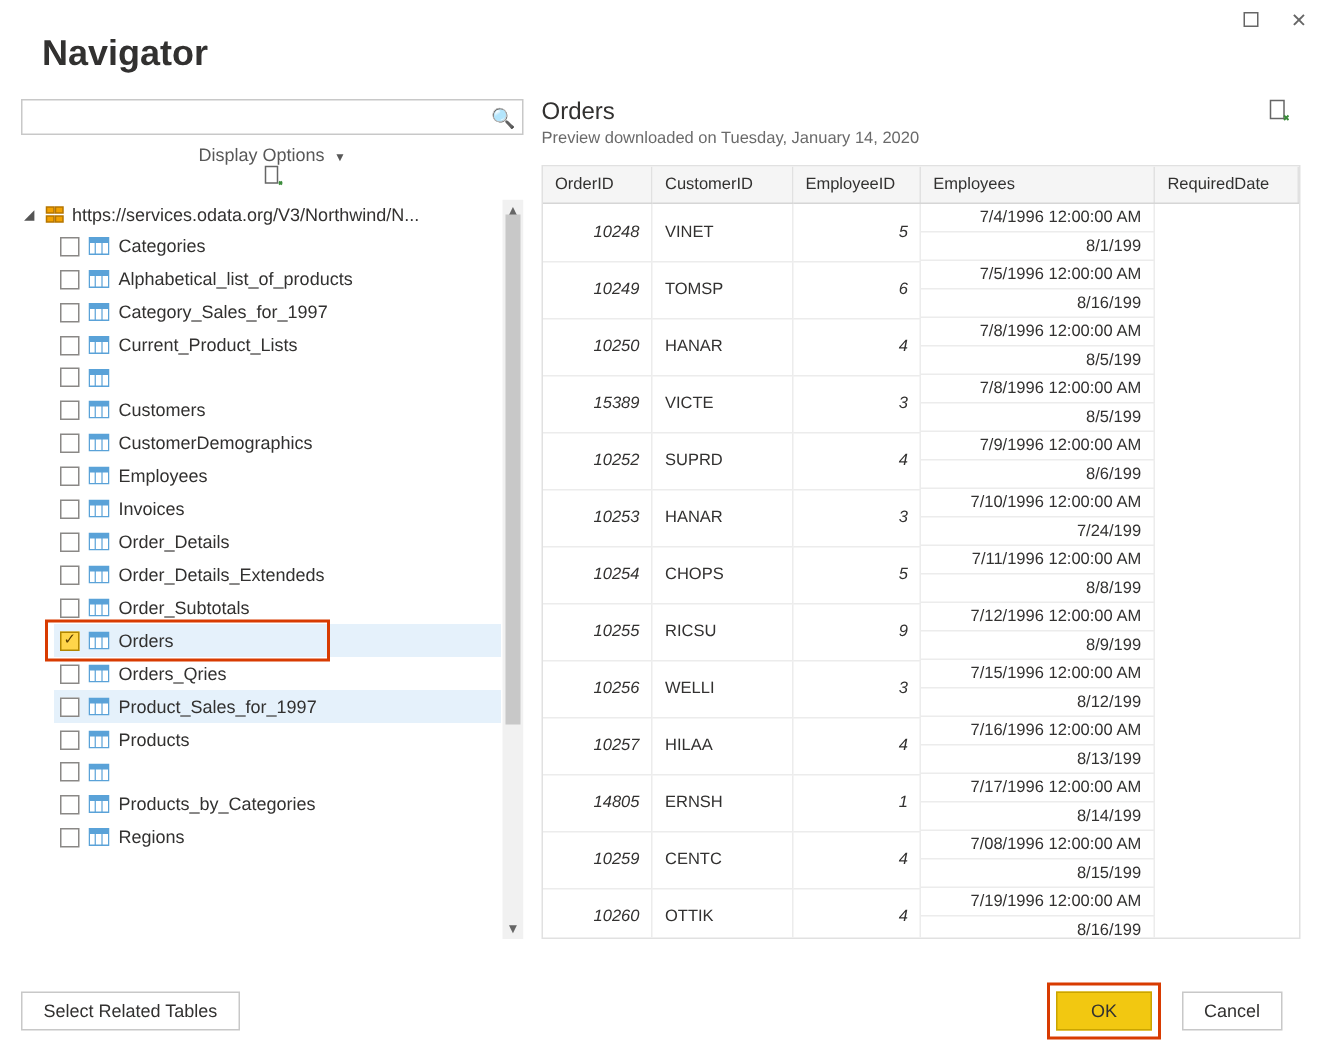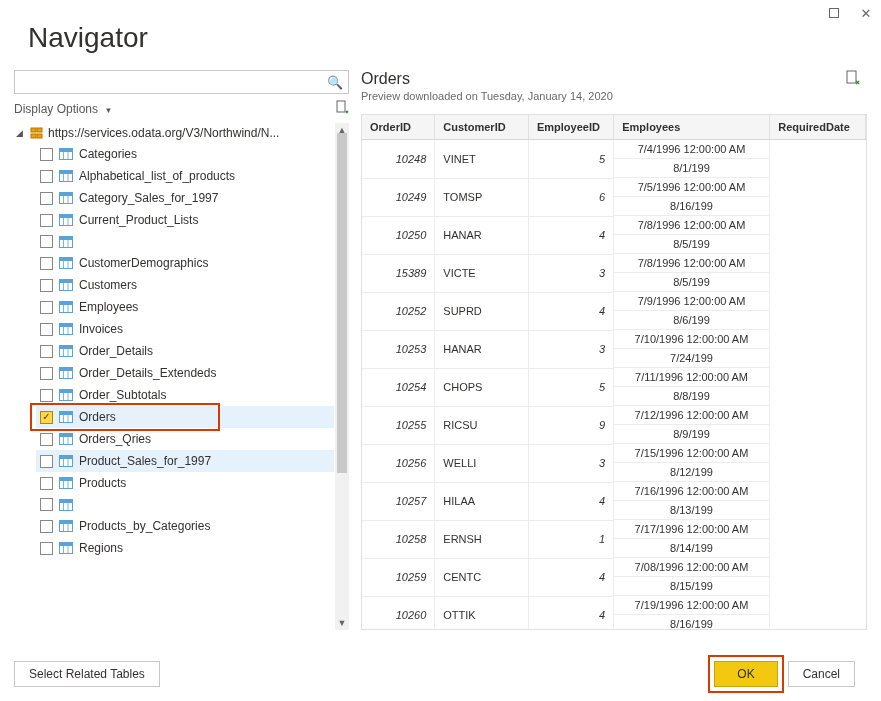--- a/index.html
+++ b/index.html
@@ -34,22 +34,22 @@
     align-items: center;
     justify-content: center;
     color: #666;
     font-size: 13px;
     cursor: default;
   }
   .maximize-ico {
     width: 10px; height: 10px; border: 1px solid #666;
   }
   h1.title {
-    font-size: 28px;
-    font-weight: 400;
+    font-size: 24px;
+    font-weight: 700;
     margin: 12px 0 16px 14px;
     color: #323130;
   }
   .main {
     display: flex;
     gap: 12px;
     height: 560px;
   }
   
   .left {
@@ -76,20 +76,21 @@
     color: #0a6ea5;
     font-size: 13px;
   }
   .opts-row {
     display: flex;
     justify-content: space-between;
     align-items: center;
     color: #585858;
     font-size: 12px;
     margin-bottom: 6px;
+    flex-direction: column;
   }
   .opts-row .caret {
     font-size: 8px;
     margin-left: 3px;
   }
   .refresh-ico {
     font-size: 14px;
     color: #606060;
   }
   .tree-wrap {
@@ -236,35 +237,35 @@
     width: 100%;
     font-size: 11px;
     table-layout: fixed;
   }
   table.grid th {
     text-align: left;
     background: #f5f5f5;
     border-right: 1px solid #e1e1e1;
     border-bottom: 1px solid #d6d6d6;
     padding: 6px 8px;
-    font-weight: 700;
+    font-weight: 400;
     color: #323130;
     white-space: nowrap;
     overflow: hidden;
   }
   table.grid td {
     border-right: 1px solid #ececec;
     border-bottom: 1px solid #ececec;
     padding: 3px 8px;
     white-space: nowrap;
     overflow: hidden;
     text-overflow: ellipsis;
   }
   table.grid td.num { text-align: right; font-style: italic; }
-  table.grid td.right { text-align: center; }
+  table.grid td.right { text-align: right; }
   
   .footer {
     position: absolute;
     left: 14px;
     right: 26px;
     bottom: 14px;
     display: flex;
     justify-content: space-between;
     align-items: center;
   }
@@ -277,21 +278,21 @@
     cursor: pointer;
   }
   .btn.primary {
     background: #f2c811;
     border-color: #caa400;
     padding: 5px 22px;
     font-weight: 400;
   }
   .footer-right {
     display: flex;
-    gap: 10px;
+    gap: 20px;
     align-items: center;
   }
 </style>
 </head>
 <body>
 
 <div class="window">
   <div class="titlebar">
     <div class="titlebar-btn">
         <span class="maximize-ico"></span>
@@ -389,31 +390,31 @@
                   </svg></span>
               </div>
               <div class="tree-item">
                 <span class="cb"></span>
                 <span class="tbl-ico"><svg width="14" height="12" viewBox="0 0 14 12">
                     <rect class="body" x="0.5" y="0.5" width="13" height="11" fill="#fff" stroke="#5aa2d8"></rect>
                     <rect class="hdr" x="0.5" y="0.5" width="13" height="3.5"></rect>
                     <line x1="4.5" y1="0.5" x2="4.5" y2="11.5" stroke="#5aa2d8" stroke-width="0.8"></line>
                     <line x1="9" y1="0.5" x2="9" y2="11.5" stroke="#5aa2d8" stroke-width="0.8"></line>
                   </svg></span>
+                <span>Customers</span>
+              </div>
+              <div class="tree-item">
+                <span class="cb"></span>
+                <span class="tbl-ico"><svg width="14" height="12" viewBox="0 0 14 12">
+                    <rect class="body" x="0.5" y="0.5" width="13" height="11" fill="#fff" stroke="#5aa2d8"></rect>
+                    <rect class="hdr" x="0.5" y="0.5" width="13" height="3.5"></rect>
+                    <line x1="4.5" y1="0.5" x2="4.5" y2="11.5" stroke="#5aa2d8" stroke-width="0.8"></line>
+                    <line x1="9" y1="0.5" x2="9" y2="11.5" stroke="#5aa2d8" stroke-width="0.8"></line>
+                  </svg></span>
                 <span>CustomerDemographics</span>
-              </div>
-              <div class="tree-item">
-                <span class="cb"></span>
-                <span class="tbl-ico"><svg width="14" height="12" viewBox="0 0 14 12">
-                    <rect class="body" x="0.5" y="0.5" width="13" height="11" fill="#fff" stroke="#5aa2d8"></rect>
-                    <rect class="hdr" x="0.5" y="0.5" width="13" height="3.5"></rect>
-                    <line x1="4.5" y1="0.5" x2="4.5" y2="11.5" stroke="#5aa2d8" stroke-width="0.8"></line>
-                    <line x1="9" y1="0.5" x2="9" y2="11.5" stroke="#5aa2d8" stroke-width="0.8"></line>
-                  </svg></span>
-                <span>Customers</span>
               </div>
               <div class="tree-item">
                 <span class="cb"></span>
                 <span class="tbl-ico"><svg width="14" height="12" viewBox="0 0 14 12">
                     <rect class="body" x="0.5" y="0.5" width="13" height="11" fill="#fff" stroke="#5aa2d8"></rect>
                     <rect class="hdr" x="0.5" y="0.5" width="13" height="3.5"></rect>
                     <line x1="4.5" y1="0.5" x2="4.5" y2="11.5" stroke="#5aa2d8" stroke-width="0.8"></line>
                     <line x1="9" y1="0.5" x2="9" y2="11.5" stroke="#5aa2d8" stroke-width="0.8"></line>
                   </svg></span>
                 <span>Employees</span>
@@ -635,21 +636,21 @@
                 <td class="right">8/12/199</td>
               </tr>
               <tr>
                 <td class="num">10257</td>
                 <td>HILAA</td>
                 <td class="num">4</td>
                 <td class="right">7/16/1996 12:00:00 AM</td>
                 <td class="right">8/13/199</td>
               </tr>
               <tr>
-                <td class="num">10258</td>
+                <td class="num">14805</td>
                 <td>ERNSH</td>
                 <td class="num">1</td>
                 <td class="right">7/17/1996 12:00:00 AM</td>
                 <td class="right">8/14/199</td>
               </tr>
               <tr>
                 <td class="num">10259</td>
                 <td>CENTC</td>
                 <td class="num">4</td>
                 <td class="right">7/08/1996 12:00:00 AM</td>

